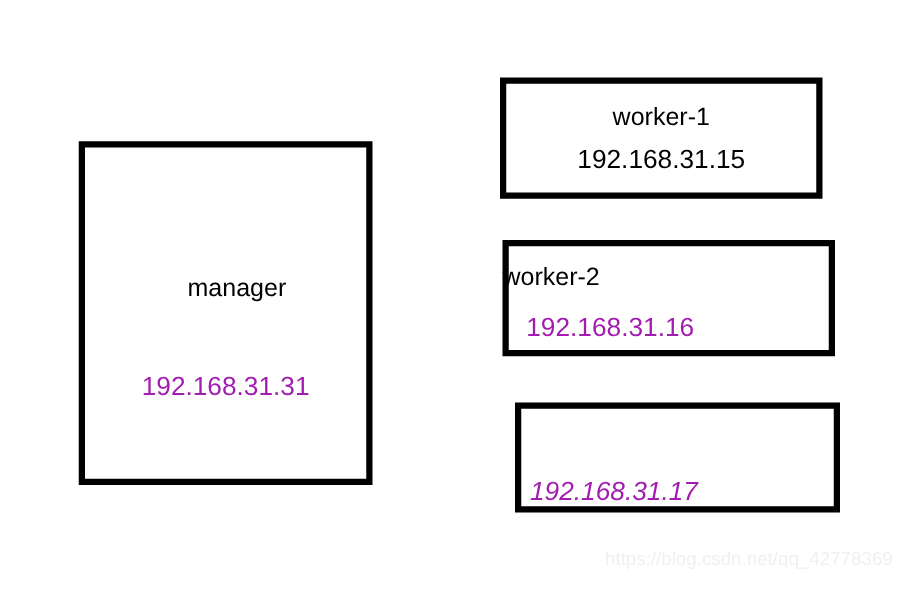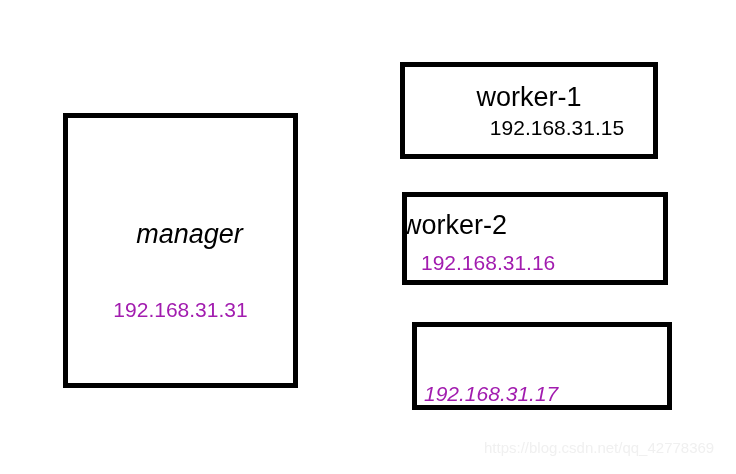--- a/index.html
+++ b/index.html
@@ -18,41 +18,41 @@
   .node-box {
     position: absolute;
     box-sizing: border-box;
     background: #ffffff;
     border: 5px solid #000000;
   }
   .node-label {
     position: absolute;
     white-space: nowrap;
     color: #000000;
-    font-size: 27px;
+    font-size: 20px;
     line-height: 1;
   }
   .node-ip {
     position: absolute;
     white-space: nowrap;
     font-size: 21px;
     line-height: 1;
   }
   .ip-red { color: #a21caf; }
   .ip-black { color: #000000; }
 
   
   #manager-box { left: 63px;  top: 113px; width: 235px; height: 275px; }
-  #manager-label { left: 63px; top: 221px; width: 253px; text-align: center; font-style: italic; }
+  #manager-label { left: 63px; top: 221px; width: 253px; text-align: center; }
   #manager-ip    { left: 63px; top: 299px; width: 235px; text-align: center; }
 
   
   #worker1-box { left: 400px; top: 62px;  width: 258px; height: 97px; }
   #worker1-label { left: 400px; top: 84px;  width: 258px; text-align: center; }
-  #worker1-ip    { left: 400px; top: 117px; width: 258px; text-align: center; margin-left: 28px; }
+  #worker1-ip    { left: 400px; top: 117px; width: 258px; text-align: center; }
 
   
   #worker2-box { left: 402px; top: 192px; width: 266px; height: 93px; }
   #worker2-label { left: 402px; top: 212px; width: 266px; text-align: left; }
   #worker2-ip    { left: 421px; top: 252px; width: 266px; text-align: left; }
 
   
   #worker3-box { left: 412px; top: 322px; width: 260px; height: 88px; }
   #worker3-label { left: 412px; top: 353px; width: 260px; text-align: center; }
   #worker3-ip    { left: 424px; top: 383px; width: 260px; text-align: left; font-style: italic; }

